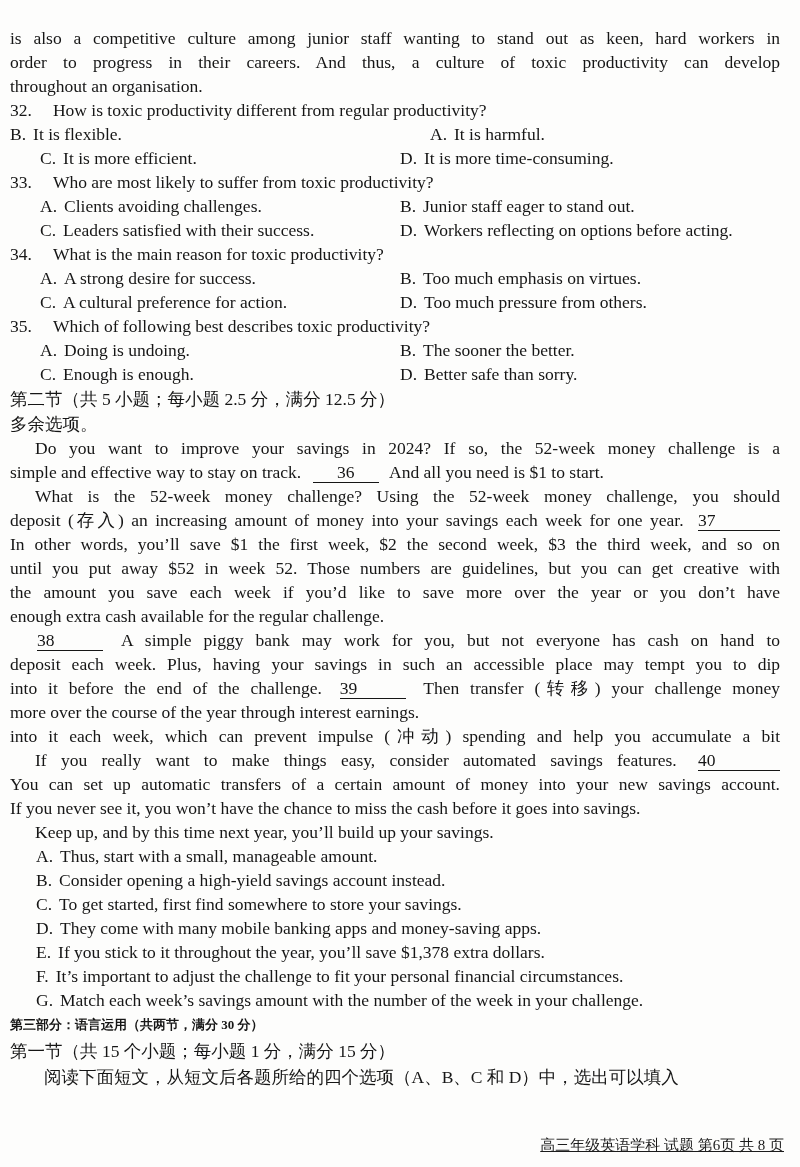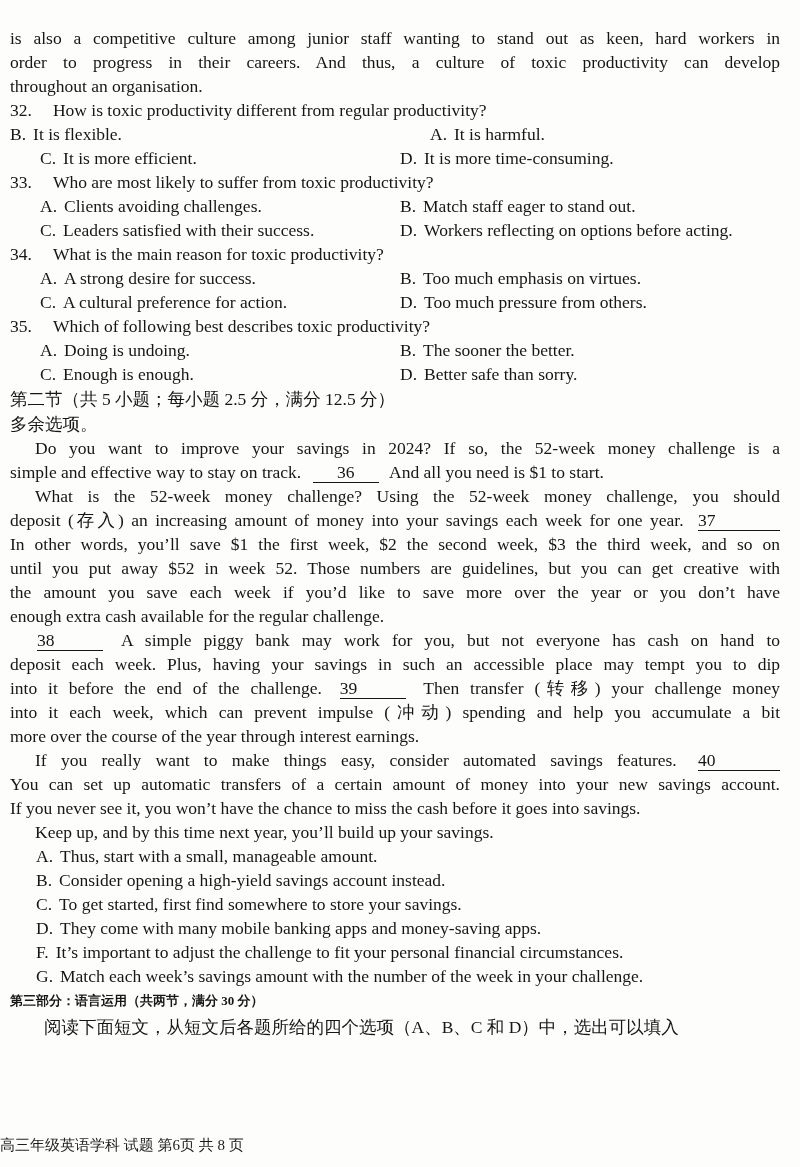--- a/index.html
+++ b/index.html
@@ -35,23 +35,24 @@
     margin: 0 7px;
     line-height: 19px;
   }
   .blank.end { min-width: 82px; margin-right: 0; }
   .blank.start { margin-left: 2px; }
   .cn-heading { line-height: 26px; }
   .part-heading { font-weight: bold; font-size: 13px; line-height: 26px; }
   .footer {
     position: absolute;
     left: 0; right: 0; top: 1136px;
-    text-align: left;
+    text-align: right;
     font-size: 15px;
     color: #1c1c1c;
+    text-decoration: underline;
   }
 </style>
 </head>
 <body>
 
 <div class="page">
 
   <div class="line j">is also a competitive culture among junior staff wanting to stand out as keen, hard workers in</div>
   <div class="line j">order to progress in their careers. And thus, a culture of toxic productivity can develop</div>
   <div class="line">throughout an organisation.</div>
@@ -66,21 +67,21 @@
   <div class="opt-row">
     <div class="opt opt-left"><span class="opt-label">C.</span><span>It is more efficient.</span></div>
     <div class="opt"><span class="opt-label">D.</span><span>It is more time-consuming.</span></div>
   </div>
 
   <div class="line">
     <span class="qnum">33.</span><span>Who are most likely to suffer from toxic productivity?</span>
   </div>
   <div class="opt-row">
     <div class="opt opt-left"><span class="opt-label">A.</span><span>Clients avoiding challenges.</span></div>
-    <div class="opt"><span class="opt-label">B.</span><span>Match staff eager to stand out.</span></div>
+    <div class="opt"><span class="opt-label">B.</span><span>Junior staff eager to stand out.</span></div>
   </div>
   <div class="opt-row">
     <div class="opt opt-left"><span class="opt-label">C.</span><span>Leaders satisfied with their success.</span></div>
     <div class="opt"><span class="opt-label">D.</span><span>Workers reflecting on options before acting.</span></div>
   </div>
 
   <div class="line">
     <span class="qnum">34.</span><span>What is the main reason for toxic productivity?</span>
   </div>
   <div class="opt-row">
@@ -113,36 +114,38 @@
   <div class="line j ind-en">What is the 52-week money challenge? Using the 52-week money challenge, you should</div>
   <div class="line j">deposit (存入) an increasing amount of money into your savings each week for one year. <span class="blank end">37</span></div>
   <div class="line j">In other words, you’ll save $1 the first week, $2 the second week, $3 the third week, and so on</div>
   <div class="line j">until you put away $52 in week 52. Those numbers are guidelines, but you can get creative with</div>
   <div class="line j">the amount you save each week if you’d like to save more over the year or you don’t have</div>
   <div class="line">enough extra cash available for the regular challenge.</div>
 
   <div class="line j ind-en"><span class="blank start">38</span> A simple piggy bank may work for you, but not everyone has cash on hand to</div>
   <div class="line j">deposit each week. Plus, having your savings in such an accessible place may tempt you to dip</div>
   <div class="line j">into it before the end of the challenge. <span class="blank">39</span> Then transfer (转移) your challenge money</div>
+  <div class="line">more over the course of the year through interest earnings.</div>
   <div class="line j">into it each week, which can prevent impulse (冲动) spending and help you accumulate a bit</div>
-  <div class="line">more over the course of the year through interest earnings.</div>
 
   <div class="line j ind-en">If you really want to make things easy, consider automated savings features. <span class="blank end">40</span></div>
   <div class="line j">You can set up automatic transfers of a certain amount of money into your new savings account.</div>
   <div class="line">If you never see it, you won’t have the chance to miss the cash before it goes into savings.</div>
 
   <div class="line ind-en">Keep up, and by this time next year, you’ll build up your savings.</div>
 
   <div class="choices">
     <div class="line"><span class="opt-label">A.</span><span>Thus, start with a small, manageable amount.</span></div>
     <div class="line"><span class="opt-label">B.</span><span>Consider opening a high-yield savings account instead.</span></div>
     <div class="line"><span class="opt-label">C.</span><span>To get started, first find somewhere to store your savings.</span></div>
     <div class="line"><span class="opt-label">D.</span><span>They come with many mobile banking apps and money-saving apps.</span></div>
+    <div class="line"><span class="opt-label">E.</span><span>If you stick to it throughout the year, you’ll save $1,378 extra dollars.</span></div>
     <div class="line"><span class="opt-label">F.</span><span>It’s important to adjust the challenge to fit your personal financial circumstances.</span></div>
     <div class="line"><span class="opt-label">G.</span><span>Match each week’s savings amount with the number of the week in your challenge.</span></div>
   </div>
 
   <div class="line part-heading">第三部分：语言运用（共两节，满分 30 分）</div>
+  <div class="line cn-heading">第一节（共 15 个小题；每小题 1 分，满分 15 分）</div>
   <div class="line ind-cn cn-heading">阅读下面短文，从短文后各题所给的四个选项（A、B、C 和 D）中，选出可以填入</div>
 
   <div class="footer">高三年级英语学科 试题 第6页 共 8 页</div>
 
 </div>
 
 </body></html>

